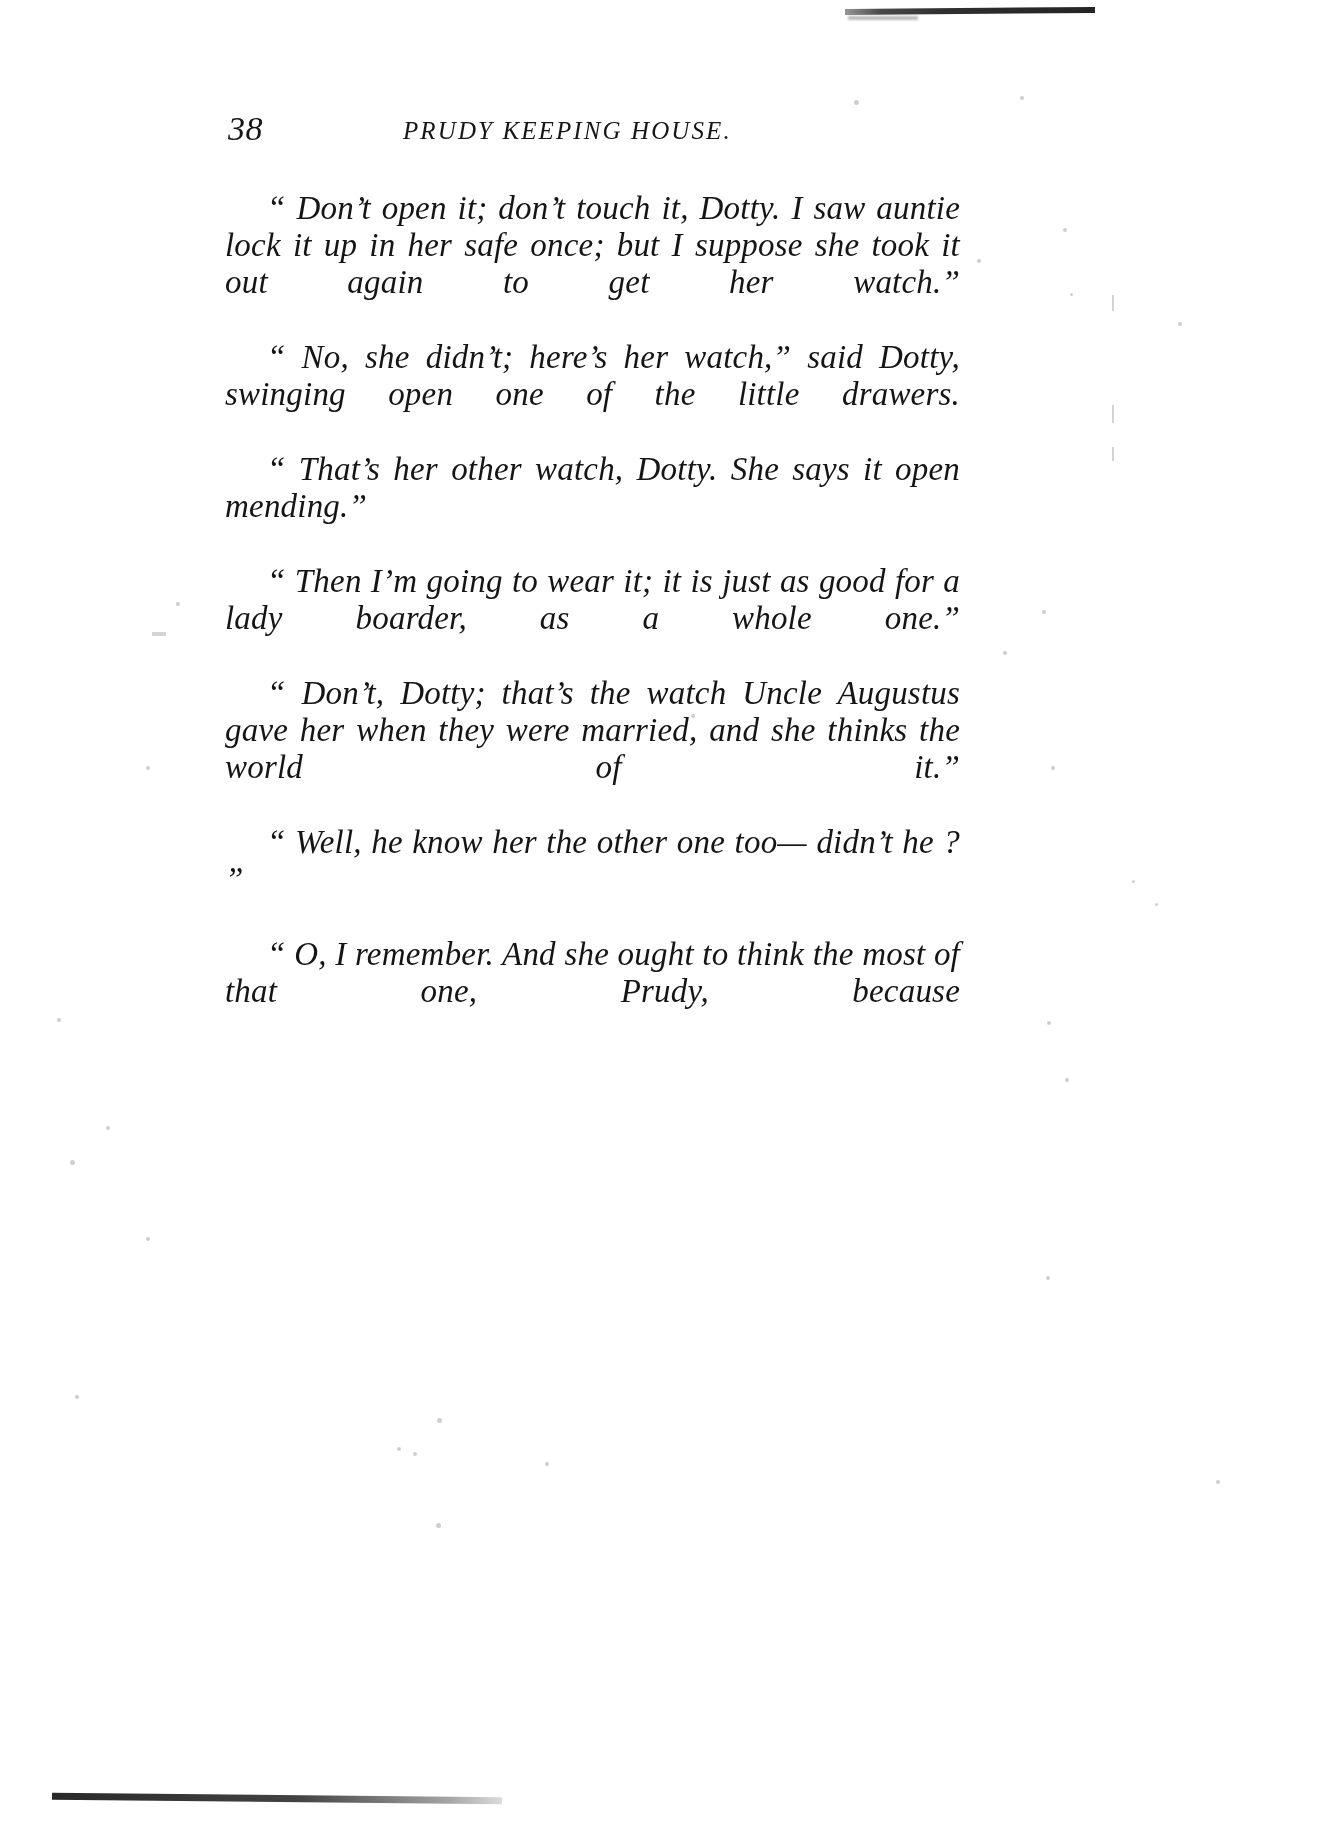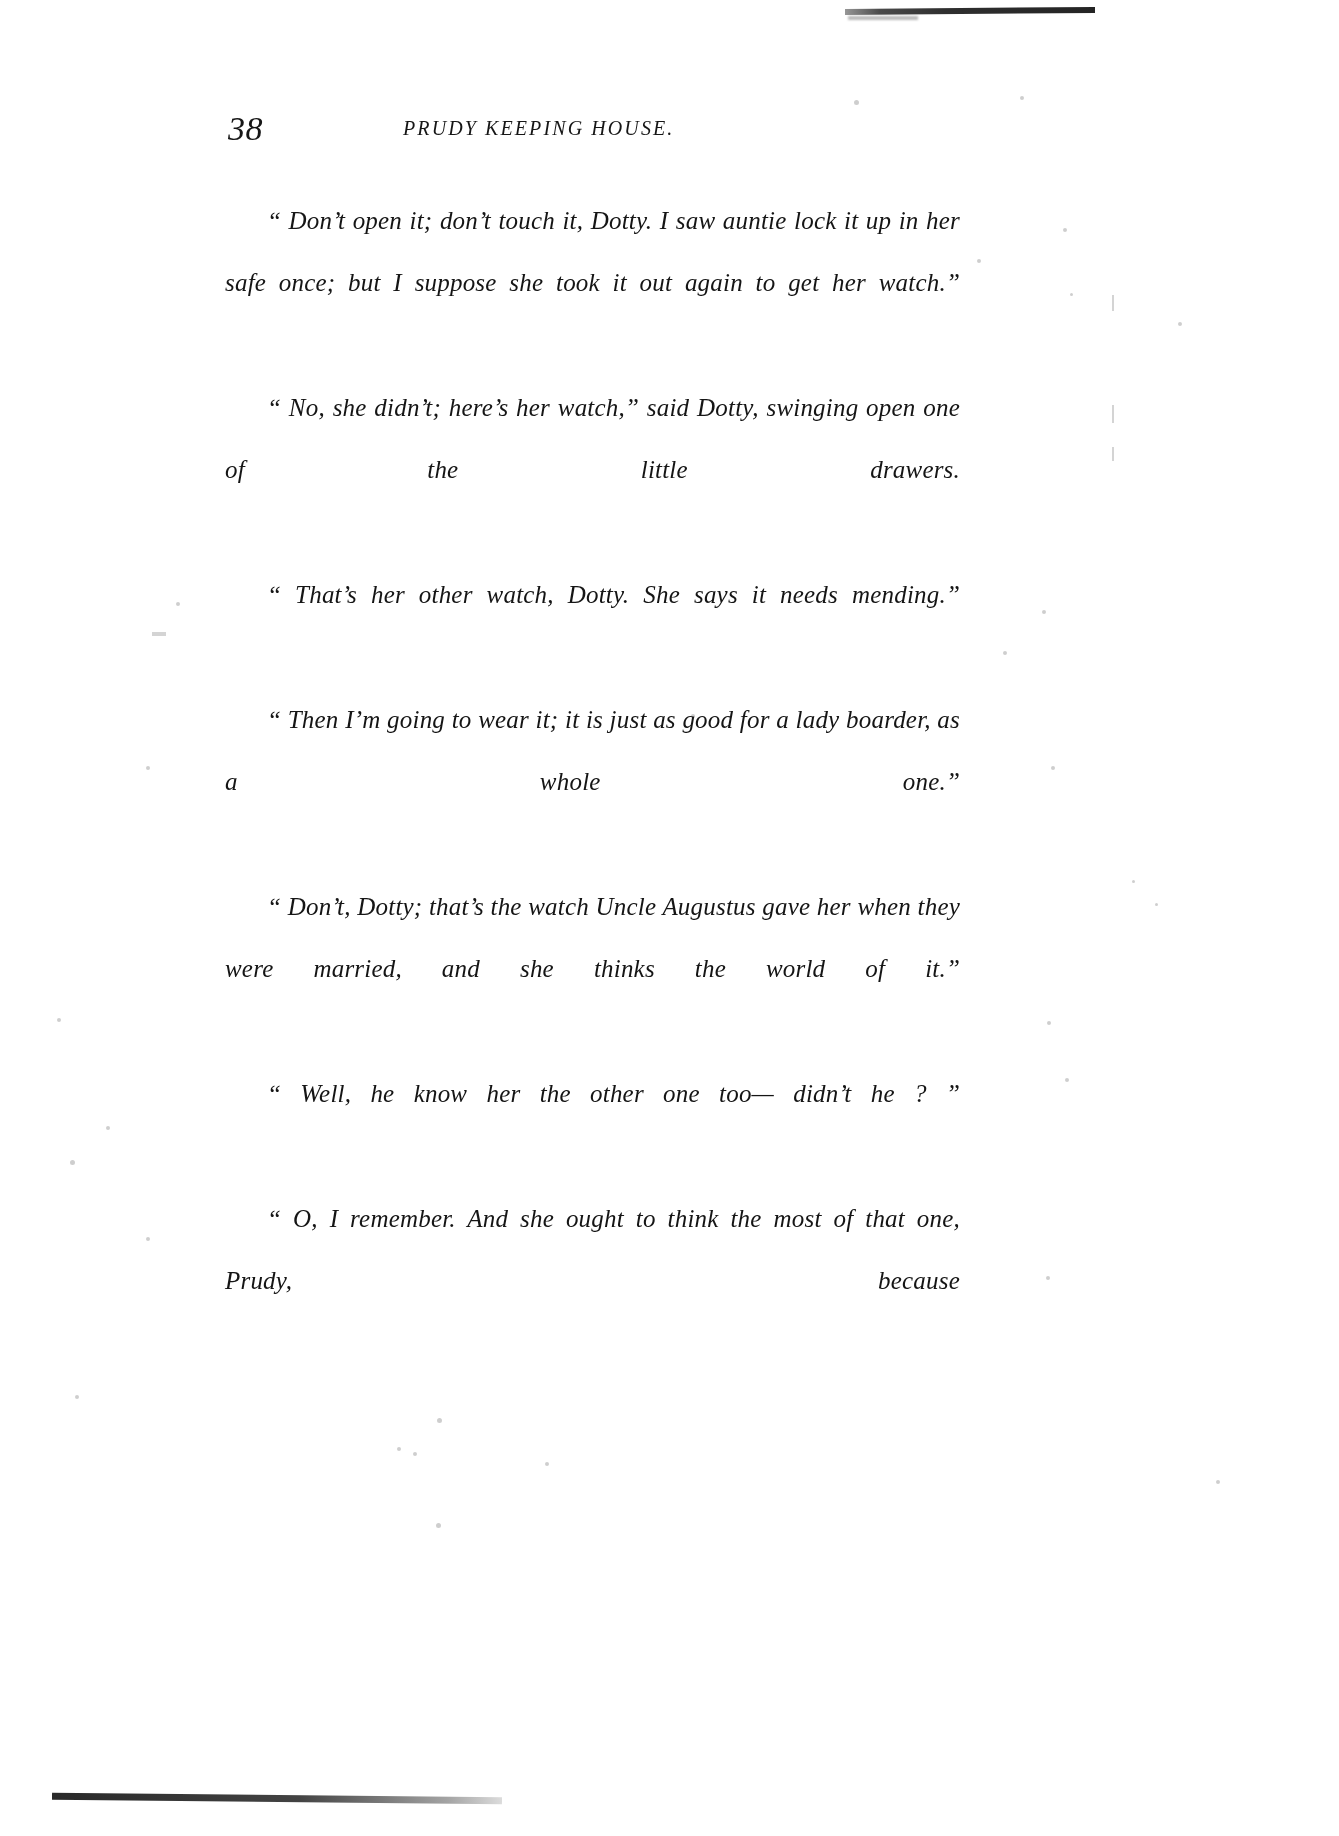--- a/index.html
+++ b/index.html
@@ -86,38 +86,38 @@
     left: 0;
     top: 0;
     font-size: 34px;
     letter-spacing: 0.5px;
     color: #161616;
   }
   .running-head {
     position: absolute;
     left: 175px;
     top: 7px;
-    font-size: 20px;
+    font-size: 25px;
     letter-spacing: 2.1px;
     color: #161616;
     font-variant: small-caps;
     text-transform: uppercase;
   }
 
   .body-text {
     position: absolute;
     top: 190px;
     left: 225px;
     width: 735px;
   }
   p.para {
     margin: 0 0 0 0;
     text-indent: 42px;
-    font-size: 25px;
-    line-height: 62px;
+    font-size: 33px;
+    line-height: 37px;
     text-align: justify;
     text-justify: inter-word;
     color: #151515;
     letter-spacing: 0.2px;
     -webkit-hyphens: none;
     hyphens: none;
   }
   p.para + p.para {
     margin-top: 1px;
   }
@@ -174,20 +174,20 @@
 <div class="page">
 
   <div class="header">
     <div class="folio">38</div>
     <div class="running-head">PRUDY KEEPING HOUSE.</div>
   </div>
 
   <div class="body-text">
     <p class="para">“ Don’t open it; don’t touch it, Dotty.   I saw auntie lock it up in  her safe once; but I suppose she took it out again  to  get  her watch.”</p>
     <p class="para">“ No, she didn’t;  here’s  her  watch,” said Dotty,  swinging  open  one  of  the  little drawers.</p>
-    <p class="para">“ That’s her other watch, Dotty.  She says it needs mending.”</p>
+    <p class="para">“ That’s her other watch, Dotty.  She says it open mending.”</p>
     <p class="para">“ Then I’m  going  to wear it;  it  is just as good for a lady boarder, as a whole one.”</p>
     <p class="para">“ Don’t, Dotty;  that’s  the   watch  Uncle Augustus gave  her  when  they  were  mar­ried, and she thinks the world of it.”</p>
     <p class="para">“ Well, he know  her  the  other  one too— didn’t he ? ”</p>
     <p class="para">“ O,  I  remember.   And  she  ought  to think the most of that one, Prudy, because</p>
   </div>
 
 </div>
 
 </body></html>

